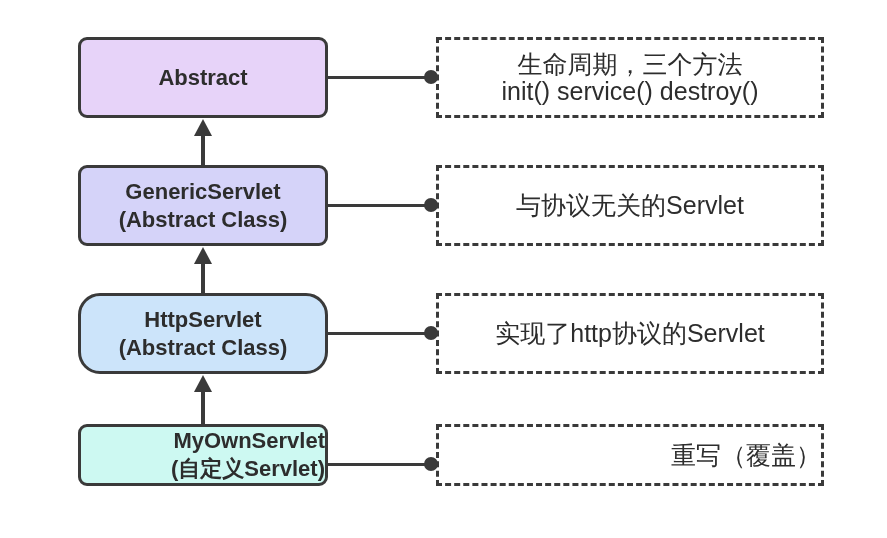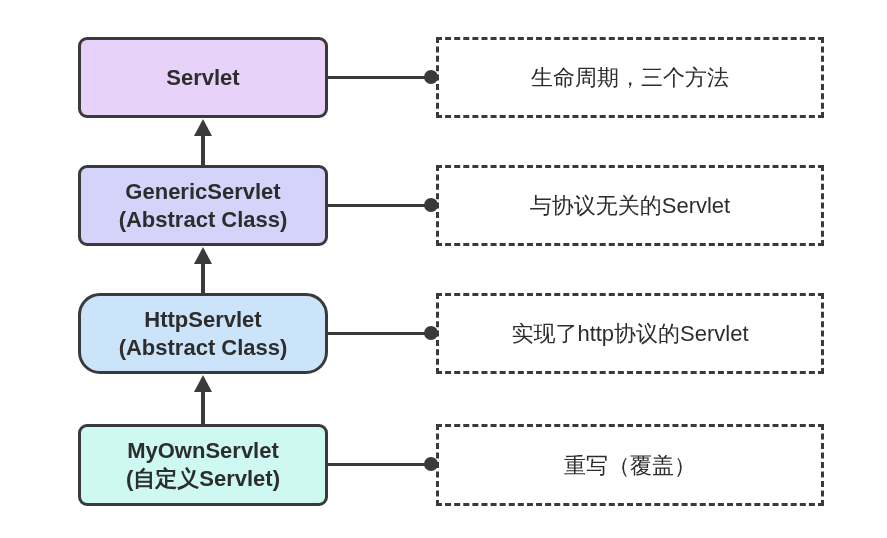--- a/index.html
+++ b/index.html
@@ -44,31 +44,31 @@
     left: 436px;
     width: 388px;
     border: 3px dashed var(--stroke);
     display: flex;
     flex-direction: column;
     justify-content: center;
     align-items: center;
     text-align: center;
   }
   .note-line {
-    font-size: 22px;
+    font-size: 25px;
     line-height: 27px;
     color: var(--text);
     white-space: nowrap;
   }
   .note-line:empty { display: none; }
   
   .pos1 { top: 37px;  height: 81px; }
   .pos2 { top: 165px; height: 81px; }
   .pos3 { top: 293px; height: 81px; }
-  .pos4 { top: 424px; height: 82px; }
+  .pos4 { top: 424px; height: 62px; align-items: flex-end; }
   
   .connector {
     position: absolute;
     left: 328px;
     width: 100px;
     height: 3px;
     background: var(--stroke);
   }
   .c1 { top: 76px; }
   .c2 { top: 204px; }
@@ -107,27 +107,28 @@
     flex: 1;
     background: var(--stroke);
   }
 </style>
 </head>
 <body>
 
 <div class="canvas">
 
   <div class="node pos1" style="background: rgb(231, 211, 249);">
-    <div class="node-title">Servlet</div>
+    <div class="node-title">Abstract</div>
   </div>
   <div class="connector c1">
     <span class="dot"></span>
   </div>
   <div class="note pos1">
     <div class="note-line">生命周期，三个方法</div>
+    <div class="note-line">init() service() destroy()</div>
   </div>
 
   <div class="arrow a1">
     <span class="arrow-head"></span>
     <span class="arrow-line"></span>
   </div>
 
   <div class="node pos2" style="background: rgb(213, 211, 249);">
     <div class="node-title">GenericServlet</div>
     <div class="node-subtitle">(Abstract Class)</div>

